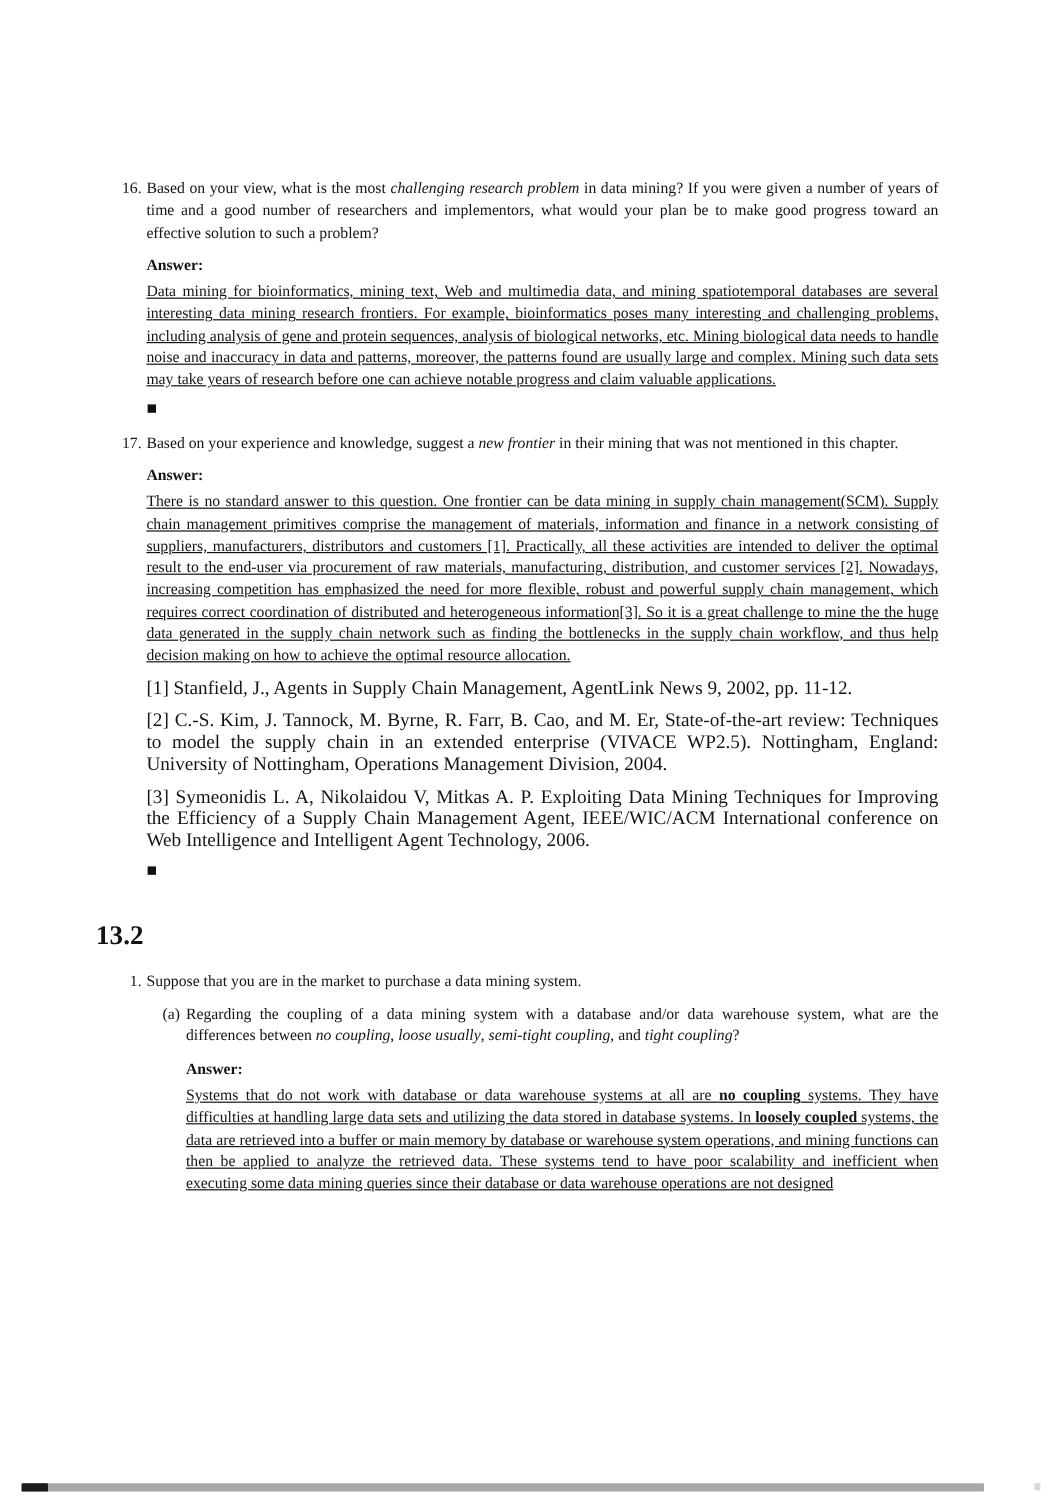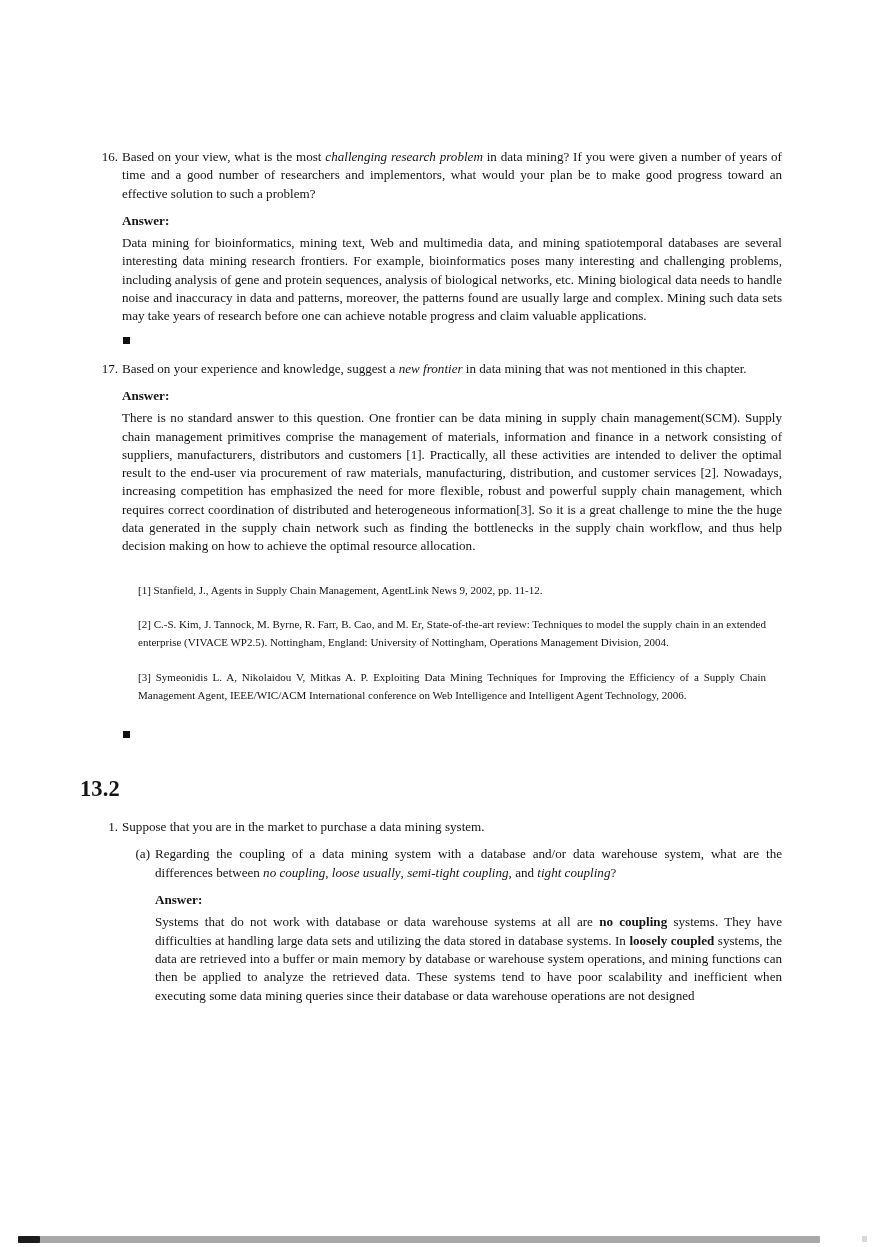--- a/index.html
+++ b/index.html
@@ -76,30 +76,31 @@
 
   .answer-label {
     font-weight: bold;
     font-size: 13.1px;
     line-height: 18.3px;
     margin: 9px 0 4px 0;
   }
 
   .body-para {
     margin: 0 0 0 0;
+    text-decoration: underline;
   }
 
   .gap-sm { height: 9px; }
   .gap-md { height: 14px; }
 
   .ref {
-    font-size: 11px;
+    font-size: 16px;
     line-height: 18.3px;
     text-align: justify;
-    margin: 16px;
+    margin: 0;
   }
   .ref + .ref { margin-top: 9px; }
 
   .qed {
     width: 7px;
     height: 7px;
     background: #111111;
     margin-left: 1px;
   }
   .qed-wrap {
@@ -173,21 +174,21 @@
     </div>
 
     <div class="qed-wrap">
       <div class="qed"></div>
     </div>
 
     <div class="gap-md"></div>
 
     <div class="item">
       <div class="marker">17.</div>
-      <p class="para"><span>Based on your experience and knowledge, suggest a </span><i class="it">new frontier</i><span> in data mining that was not mentioned in this chapter.</span></p>
+      <p class="para"><span>Based on your experience and knowledge, suggest a </span><i class="it">new frontier</i><span> in their mining that was not mentioned in this chapter.</span></p>
       <p class="answer-label">Answer:</p>
       <p class="para body-para">There is no standard answer to this question. One frontier can be data mining in supply chain management(SCM). Supply chain management primitives comprise the management of materials, information and finance in a network consisting of suppliers, manufacturers, distributors and customers [1]. Practically, all these activities are intended to deliver the optimal result to the end-user via procurement of raw materials, manufacturing, distribution, and customer services [2]. Nowadays, increasing competition has emphasized the need for more flexible, robust and powerful supply chain management, which requires correct coordination of distributed and heterogeneous information[3]. So it is a great challenge to mine the the huge data generated in the supply chain network such as finding the bottlenecks in the supply chain workflow, and thus help decision making on how to achieve the optimal resource allocation.</p>
 
       <div class="gap-sm"></div>
 
       <p class="ref">[1] Stanfield, J., Agents in Supply Chain Management, AgentLink News 9, 2002, pp. 11-12.</p>
       <p class="ref">[2] C.-S. Kim, J. Tannock, M. Byrne, R. Farr, B. Cao, and M. Er, State-of-the-art review: Techniques to model the supply chain in an extended enterprise (VIVACE WP2.5). Nottingham, England: University of Nottingham, Operations Management Division, 2004.</p>
       <p class="ref">[3] Symeonidis L. A, Nikolaidou V, Mitkas A. P. Exploiting Data Mining Techniques for Improving the Efficiency of a Supply Chain Management Agent, IEEE/WIC/ACM International conference on Web Intelligence and Intelligent Agent Technology, 2006.</p>
     </div>
 

